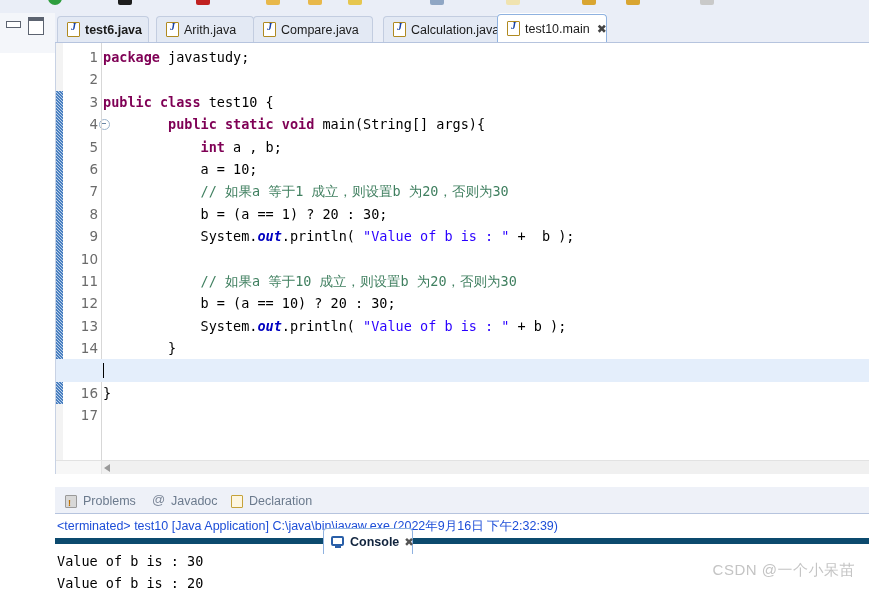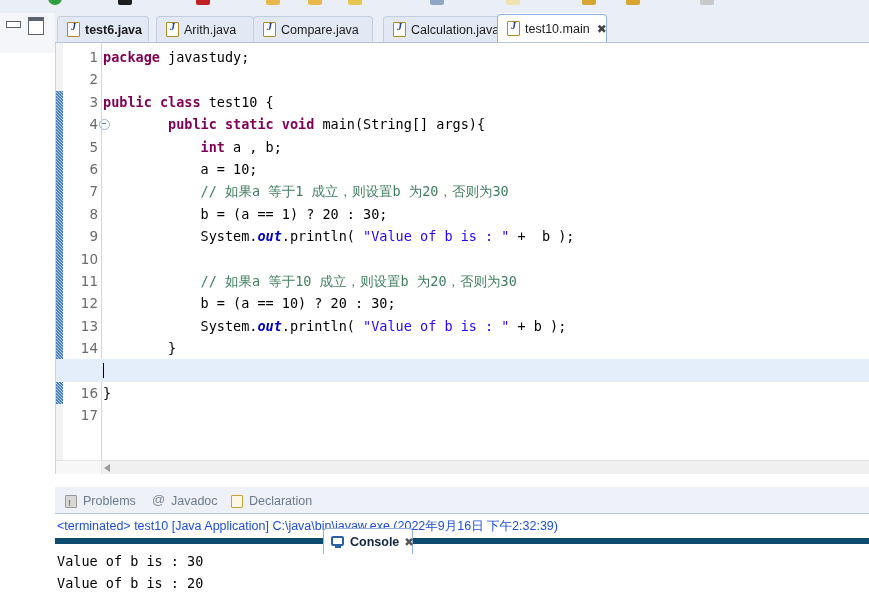--- a/index.html
+++ b/index.html
@@ -462,13 +462,14 @@
       </div>
       <div class="ptab active" style="left: 268px; width: 90px;">
         <span class="ic ic-console"></span>
         <span>Console</span>
         <span class="pclose">✖</span>
       </div>
     </div>
   <div class="term-line">&lt;terminated&gt; test10 [Java Application] C:\java\bin\javaw.exe (2022年9月16日 下午2:32:39)</div>
   <div class="console-out">Value of b is : 30
 Value of b is : 20</div>
+  <div class="watermark">CSDN @一个小呆苗</div>
 </div>
 
 </body></html>

